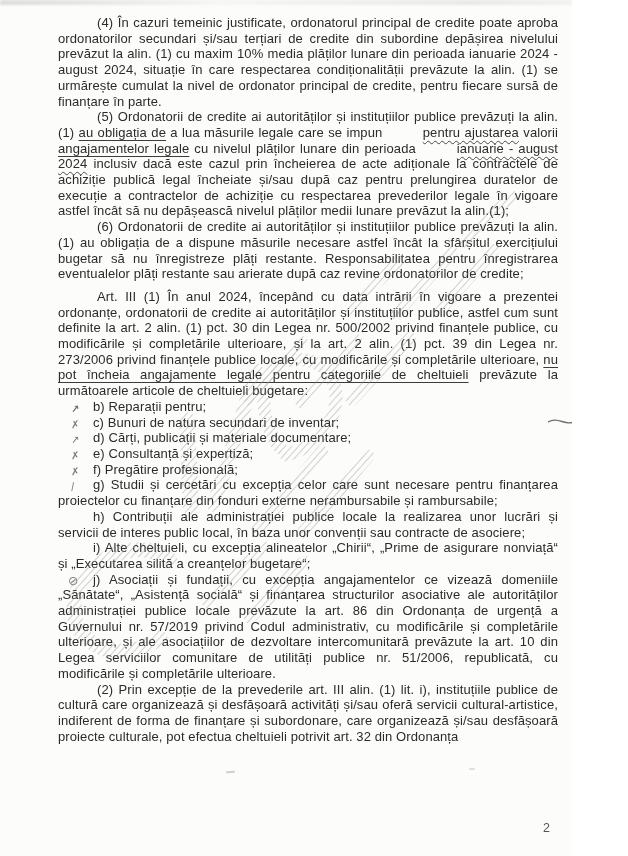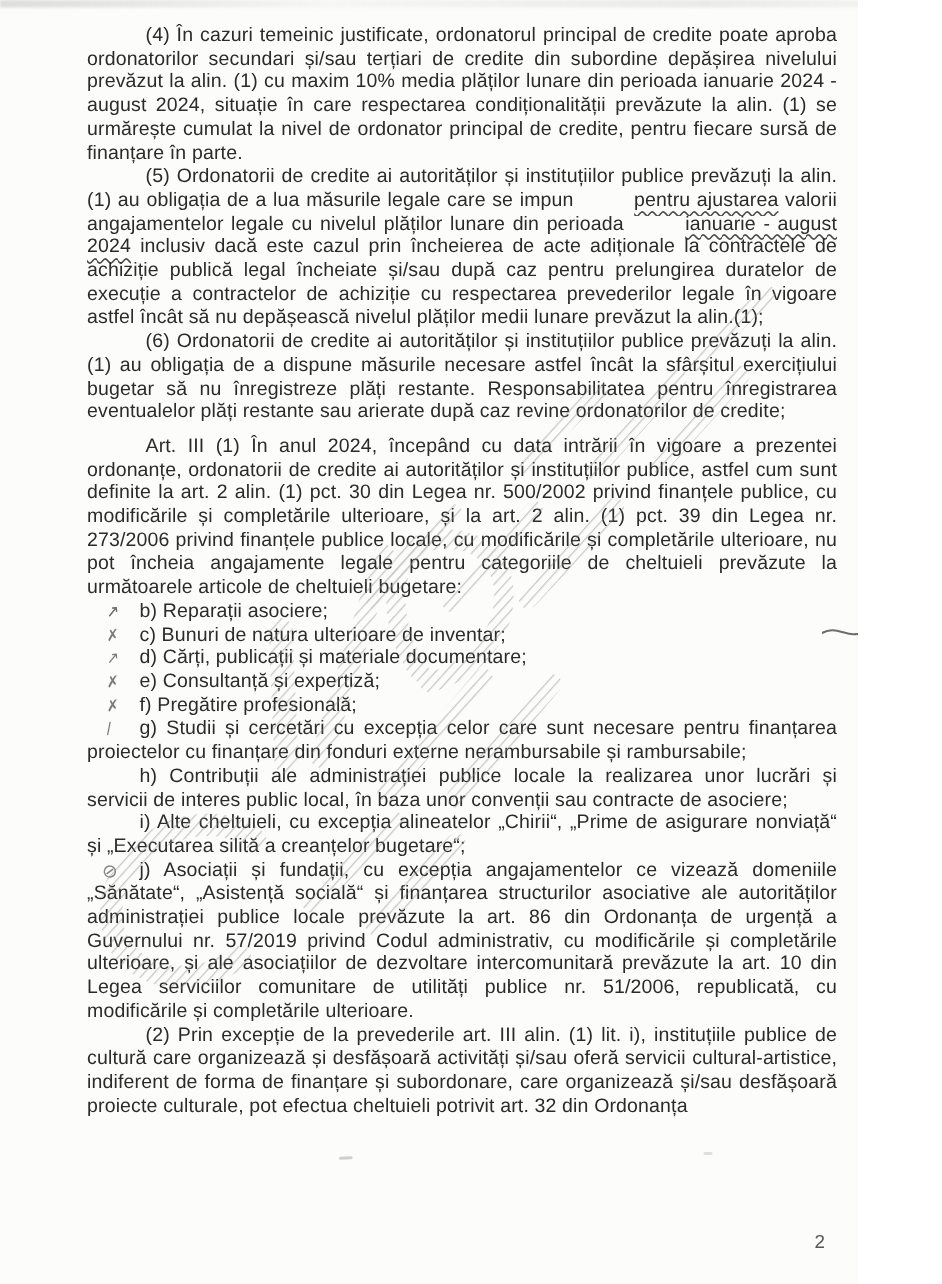--- a/index.html
+++ b/index.html
@@ -15,21 +15,21 @@
     filter:blur(1px);
   }
   .text-block {
     position:absolute; left:58px; top:15px; width:500px;
     font-size:13px; line-height:15.7px; text-align:justify;
     z-index:1; letter-spacing:0.1px;
   }
   .text-block p { margin:0; text-indent:39px; }
   p.gap-before { margin-top:7px; }
   p.item { text-indent:35px; position:relative; }
-  .u  { text-decoration-thickness:1.3px; text-underline-offset:3px; text-decoration-color:#3c3c3c; }
+  .u  { text-decoration:underline; text-decoration-thickness:1.3px; text-underline-offset:3px; text-decoration-color:#3c3c3c; }
   .uw { text-decoration:underline wavy; text-decoration-thickness:1px; text-underline-offset:2.5px; text-decoration-color:#4a4a4a;margin-left:36px; }
   .mark {
     position:absolute; left:13px; top:2px; text-indent:0;
     font-family:"DejaVu Sans",sans-serif; font-size:10.5px; color:#6e6e6e;
     transform:rotate(-6deg); opacity:.9;
   }
   .mark.big { font-size:12.5px; left:10px; top:1px; color:#777; transform:rotate(8deg); }
   .watermark { position:absolute; left:0; top:0; z-index:3; opacity:.48; pointer-events:none; }
   .flourish  { position:absolute; left:548px; top:413px; z-index:2; opacity:.8; }
   .pen-tick { position:absolute; width:8px; height:3px; border-top:1.6px solid #8f8f8f; border-radius:40%; }
@@ -54,22 +54,22 @@
 
     <p>(4) În cazuri temeinic justificate, ordonatorul principal de credite poate aproba ordonatorilor secundari și/sau terțiari de credite din subordine depășirea nivelului prevăzut la alin. (1) cu maxim 10% media plăților lunare din perioada ianuarie 2024 - august 2024, situație în care respectarea condiționalității prevăzute la alin. (1) se urmărește cumulat la nivel de ordonator principal de credite, pentru fiecare sursă de finanțare în parte.</p>
 
     <p><span>(5) Ordonatorii de credite ai autorităților și instituțiilor publice prevăzuți la alin.(1) </span><span class="u">au obligația de</span><span> a lua măsurile legale care se impun </span><span class="uw">pentru ajustarea</span><span> valorii </span><span class="u">angajamentelor legale</span><span> cu nivelul plăților lunare din perioada </span><span class="uw">ianuarie - august 2024</span><span> inclusiv dacă este cazul prin încheierea de acte adiționale la contractele de achiziție publică legal încheiate și/sau după caz pentru prelungirea duratelor de execuție a contractelor de achiziție cu respectarea prevederilor legale în vigoare astfel încât să nu depășească nivelul plăților medii lunare prevăzut la alin.(1);</span></p>
 
     <p>(6) Ordonatorii de credite ai autorităților și instituțiilor publice prevăzuți la alin.(1) au obligația de a dispune măsurile necesare astfel încât la sfârșitul exercițiului bugetar să nu înregistreze plăți restante. Responsabilitatea pentru înregistrarea eventualelor plăți restante sau arierate după caz revine ordonatorilor de credite;</p>
 
     <p class="gap-before"><span>Art. III (1) În anul 2024, începând cu data intrării în vigoare a prezentei ordonanțe, ordonatorii de credite ai autorităților și instituțiilor publice, astfel cum sunt definite la art. 2 alin. (1) pct. 30 din Legea nr. 500/2002 privind finanțele publice, cu modificările și completările ulterioare, și la art. 2 alin. (1) pct. 39 din Legea nr. 273/2006 privind finanțele publice locale, cu modificările și completările ulterioare, </span><span class="u">nu pot încheia angajamente legale pentru categoriile de cheltuieli</span><span> prevăzute la următoarele articole de cheltuieli bugetare:</span></p>
 
     <p class="item"><span class="mark">↗</span></p>
-    <p class="item"><span class="mark">↗</span><span>b) Reparații asociere;</span></p>
-    <p class="item"><span class="mark">✗</span><span>c) Bunuri de natura ulterioare de inventar;</span></p>
+    <p class="item"><span class="mark">↗</span><span>b) Reparații pentru;</span></p>
+    <p class="item"><span class="mark">✗</span><span>c) Bunuri de natura secundari de inventar;</span></p>
     <p class="item"><span class="mark">↗</span><span>d) Cărți, publicații și materiale documentare;</span></p>
     <p class="item"><span class="mark">✗</span><span>e) Consultanță și expertiză;</span></p>
     <p class="item"><span class="mark">✗</span><span>f) Pregătire profesională;</span></p>
     <p class="item"><span class="mark">∕</span><span>g) Studii și cercetări cu excepția celor care sunt necesare pentru finanțarea proiectelor cu finanțare din fonduri externe nerambursabile și rambursabile;</span></p>
     <p class="item"><span class="mark"></span><span>h) Contribuții ale administrației publice locale la realizarea unor lucrări și servicii de interes public local, în baza unor convenții sau contracte de asociere;</span></p>
     <p class="item"><span class="mark"></span><span>i) Alte cheltuieli, cu excepția alineatelor „Chirii“, „Prime de asigurare nonviață“ și „Executarea silită a creanțelor bugetare“;</span></p>
     <p class="item"><span class="mark big">⊘</span><span>j) Asociații și fundații, cu excepția angajamentelor ce vizează domeniile „Sănătate“, „Asistență socială“ și finanțarea structurilor asociative ale autorităților administrației publice locale prevăzute la art. 86 din Ordonanța de urgență a Guvernului nr. 57/2019 privind Codul administrativ, cu modificările și completările ulterioare, și ale asociațiilor de dezvoltare intercomunitară prevăzute la art. 10 din Legea serviciilor comunitare de utilități publice nr. 51/2006, republicată, cu modificările și completările ulterioare.</span></p>
 
     <p>(2) Prin excepție de la prevederile art. III alin. (1) lit. i), instituțiile publice de cultură care organizează și desfășoară activități și/sau oferă servicii cultural-artistice, indiferent de forma de finanțare și subordonare, care organizează și/sau desfășoară proiecte culturale, pot efectua cheltuieli potrivit art. 32 din Ordonanța</p>
 

